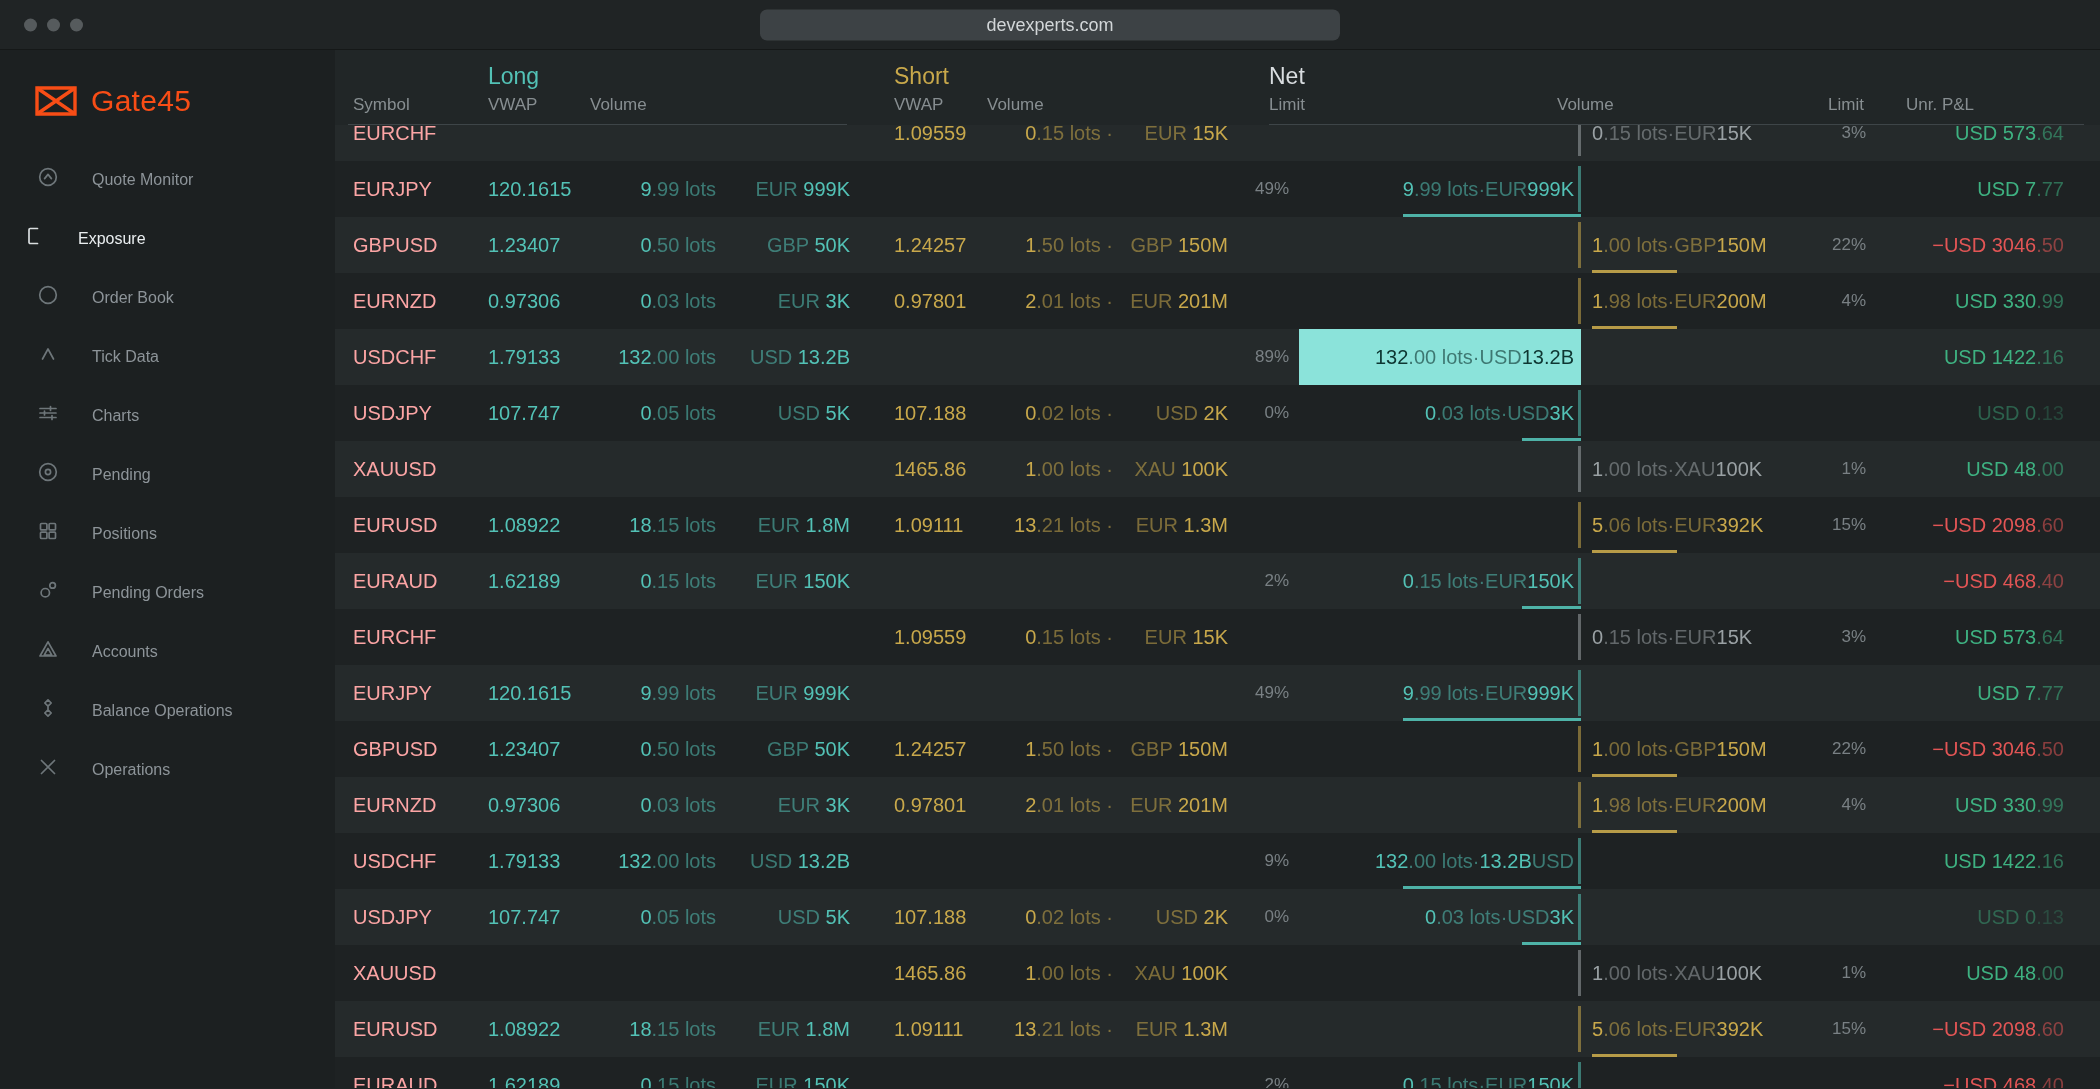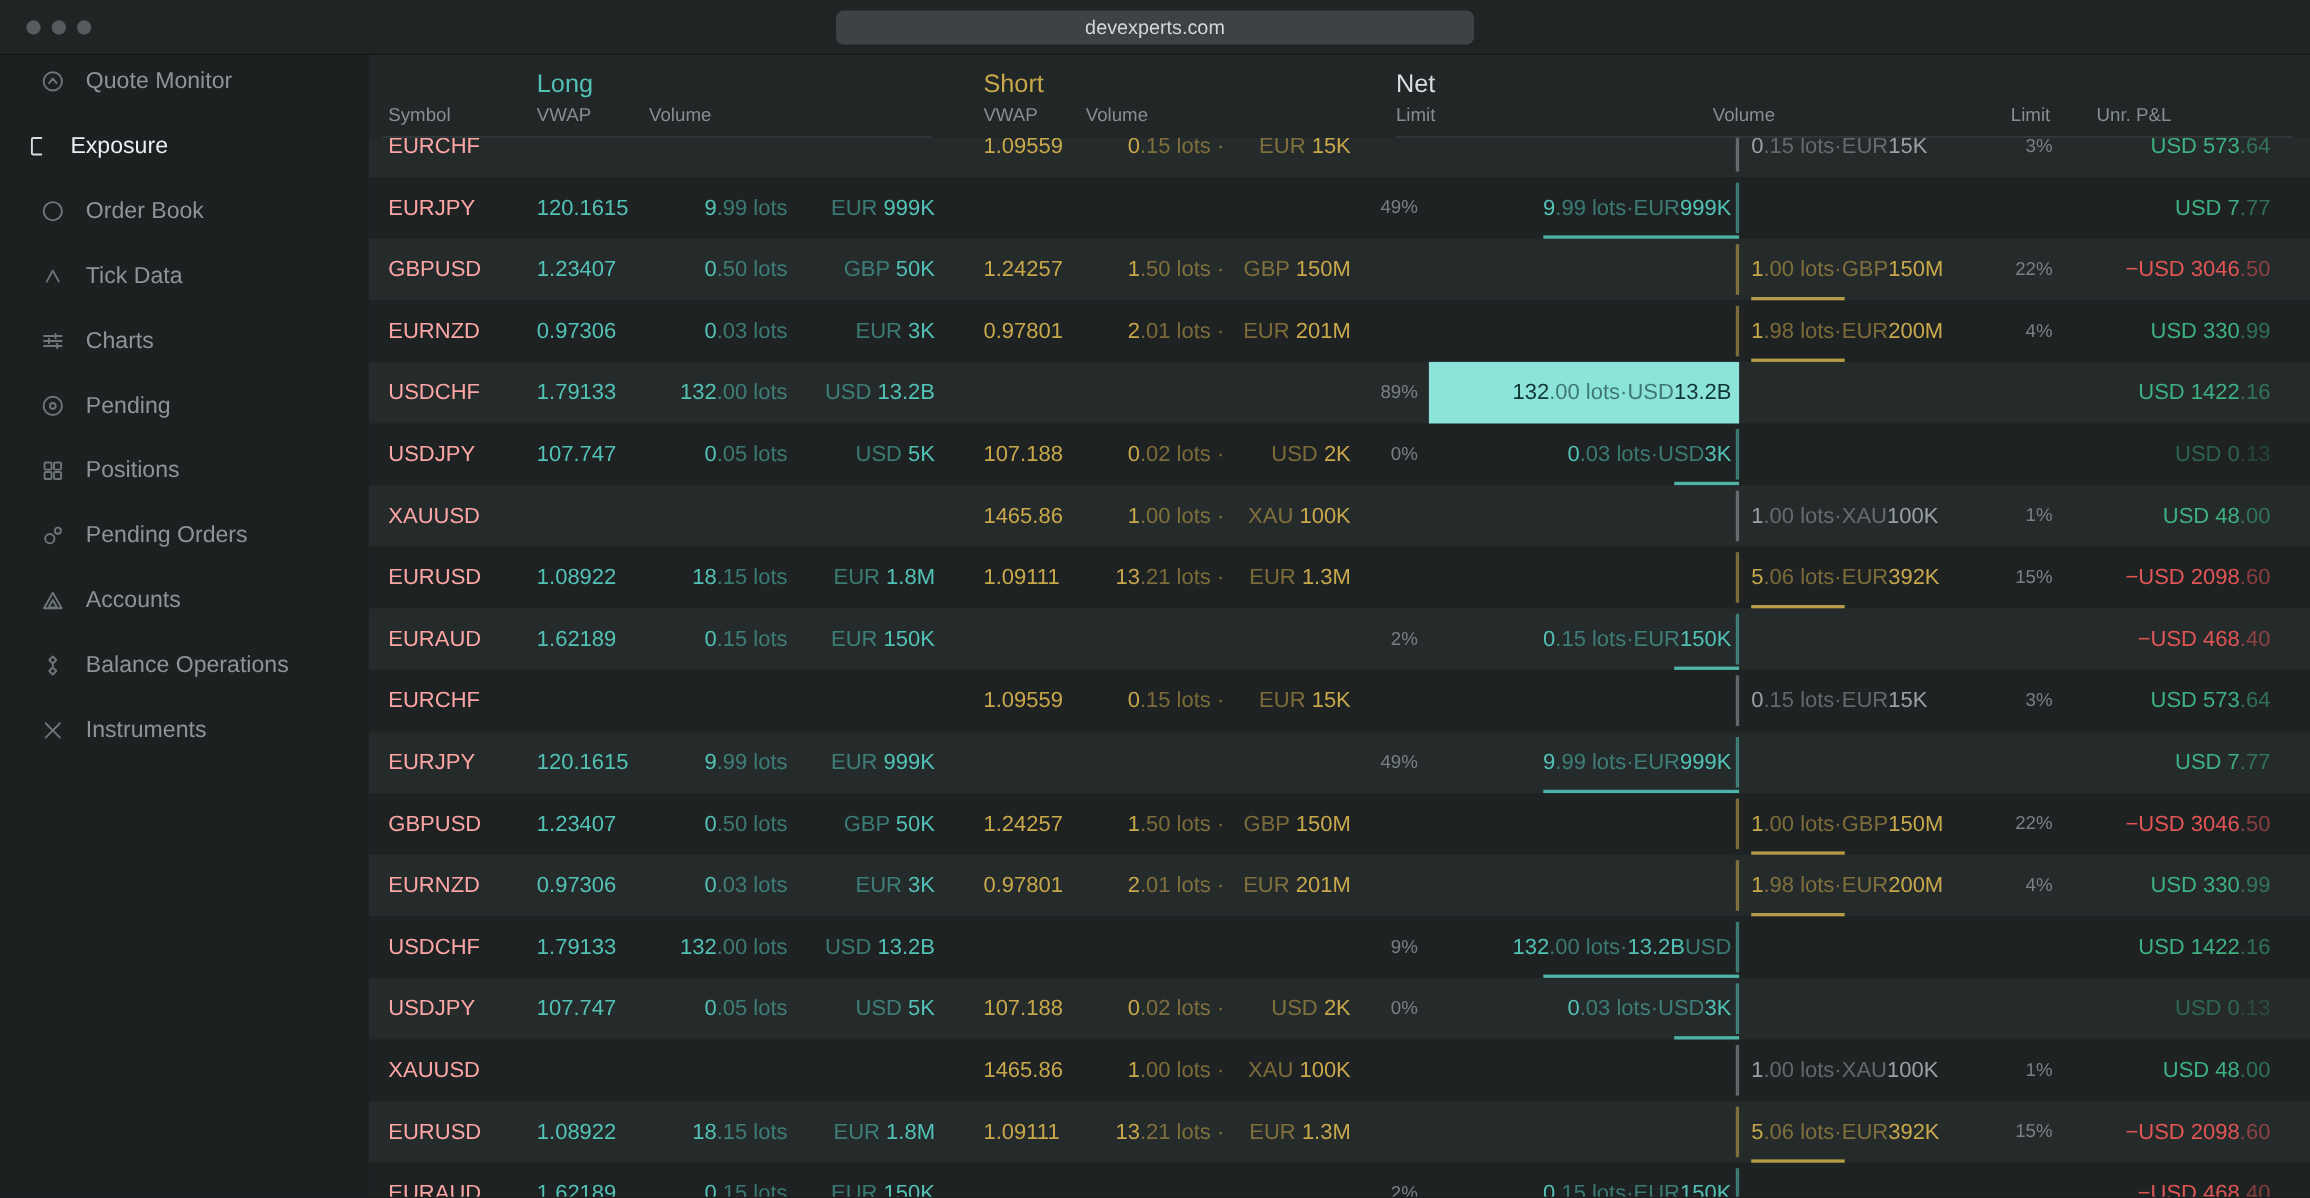--- a/index.html
+++ b/index.html
@@ -17,22 +17,22 @@
 
   
   .app { display:flex; height:1038px; }
 
   
   .sidebar { width:335px; background:#1c2021; flex:none; }
   .brand { display:flex; align-items:center; gap:13px; padding:34px 0 0 34px; color:var(--brand,#f84d16); }
   .brand-icon { width:44px; height:32px; stroke:currentColor; fill:none; stroke-width:3.4; }
   .brand-text { font-size:30px; font-weight:500; letter-spacing:.3px; }
   .nav { margin-top:12px; }
-  .nav-item { display:flex; align-items:flex-start; gap:18px; height:59px; padding-left:36px;
-              color:#8d9499; font-size:21px; cursor:pointer; }
+  .nav-item { display:flex; align-items:flex-end; gap:32px; height:59px; padding-left:36px;
+              color:#8d9499; font-size:16px; cursor:pointer; }
   .nav-item .nav-icon { width:24px; height:24px; color:#6e767a; stroke:currentColor; fill:none;
                         stroke-width:1.7; stroke-linecap:round; stroke-linejoin:round; flex:none; }
   .nav-item.active { color:#eaeef0;padding-left:22px; }
   .nav-item.active .nav-icon { color:#d9dee0; }
 
   
   .main { position:relative; flex:1; background:#1f2324; overflow:hidden; }
   .thead { position:relative; height:75px; background:#212627; z-index:2; }
   .gl { position:absolute; top:13px; font-size:23px; white-space:nowrap; }
   .sub { position:absolute; top:45px; font-size:17px; color:#878e91; white-space:nowrap; }
@@ -85,20 +85,27 @@
     <div class="lights">
       <span class="dot"></span>
       <span class="dot"></span>
       <span class="dot"></span>
     </div>
     <div class="urlpill">devexperts.com</div>
   </div>
 
   <div class="app">
     <aside class="sidebar">
+      <div class="brand">
+        <svg class="brand-icon" viewBox="0 0 44 32">
+          <path d="M3 3h38v26H3z"></path>
+            <path d="M3 3l38 26M41 3L3 29"></path>
+        </svg>
+        <span class="brand-text">Gate45</span>
+      </div>
       <nav class="nav">
           <div class="nav-item">
             <svg class="nav-icon" viewBox="0 0 24 24">
               <circle cx="12" cy="12" r="8.3"></circle>
               <path d="M8.6 13.6L12 9.4l3.4 4.2"></path>
             </svg>
             <span class="nav-label">Quote Monitor</span>
           </div>
           <div class="nav-item active">
             <svg class="nav-icon" viewBox="0 0 24 24">
@@ -157,21 +164,21 @@
           <div class="nav-item">
             <svg class="nav-icon" viewBox="0 0 24 24">
               <path d="M12 3.8l3.2 3.2L12 10.2 8.8 7zM12 13.8l3.2 3.2-3.2 3.2-3.2-3.2zM12 10.2v3.6"></path>
             </svg>
             <span class="nav-label">Balance Operations</span>
           </div>
           <div class="nav-item">
             <svg class="nav-icon" viewBox="0 0 24 24">
               <path d="M5.5 5.5l13 13M18.5 5.5l-13 13"></path>
             </svg>
-            <span class="nav-label">Instruments</span>
+            <span class="nav-label">Operations</span>
           </div>
         </nav>
     </aside>
 
     <main class="main">
       <div class="thead">
         <span class="gl c-teal" style="left:153px">Long</span>
         <span class="gl c-yellow" style="left:559px">Short</span>
         <span class="gl c-white" style="left:934px">Net</span>
 

